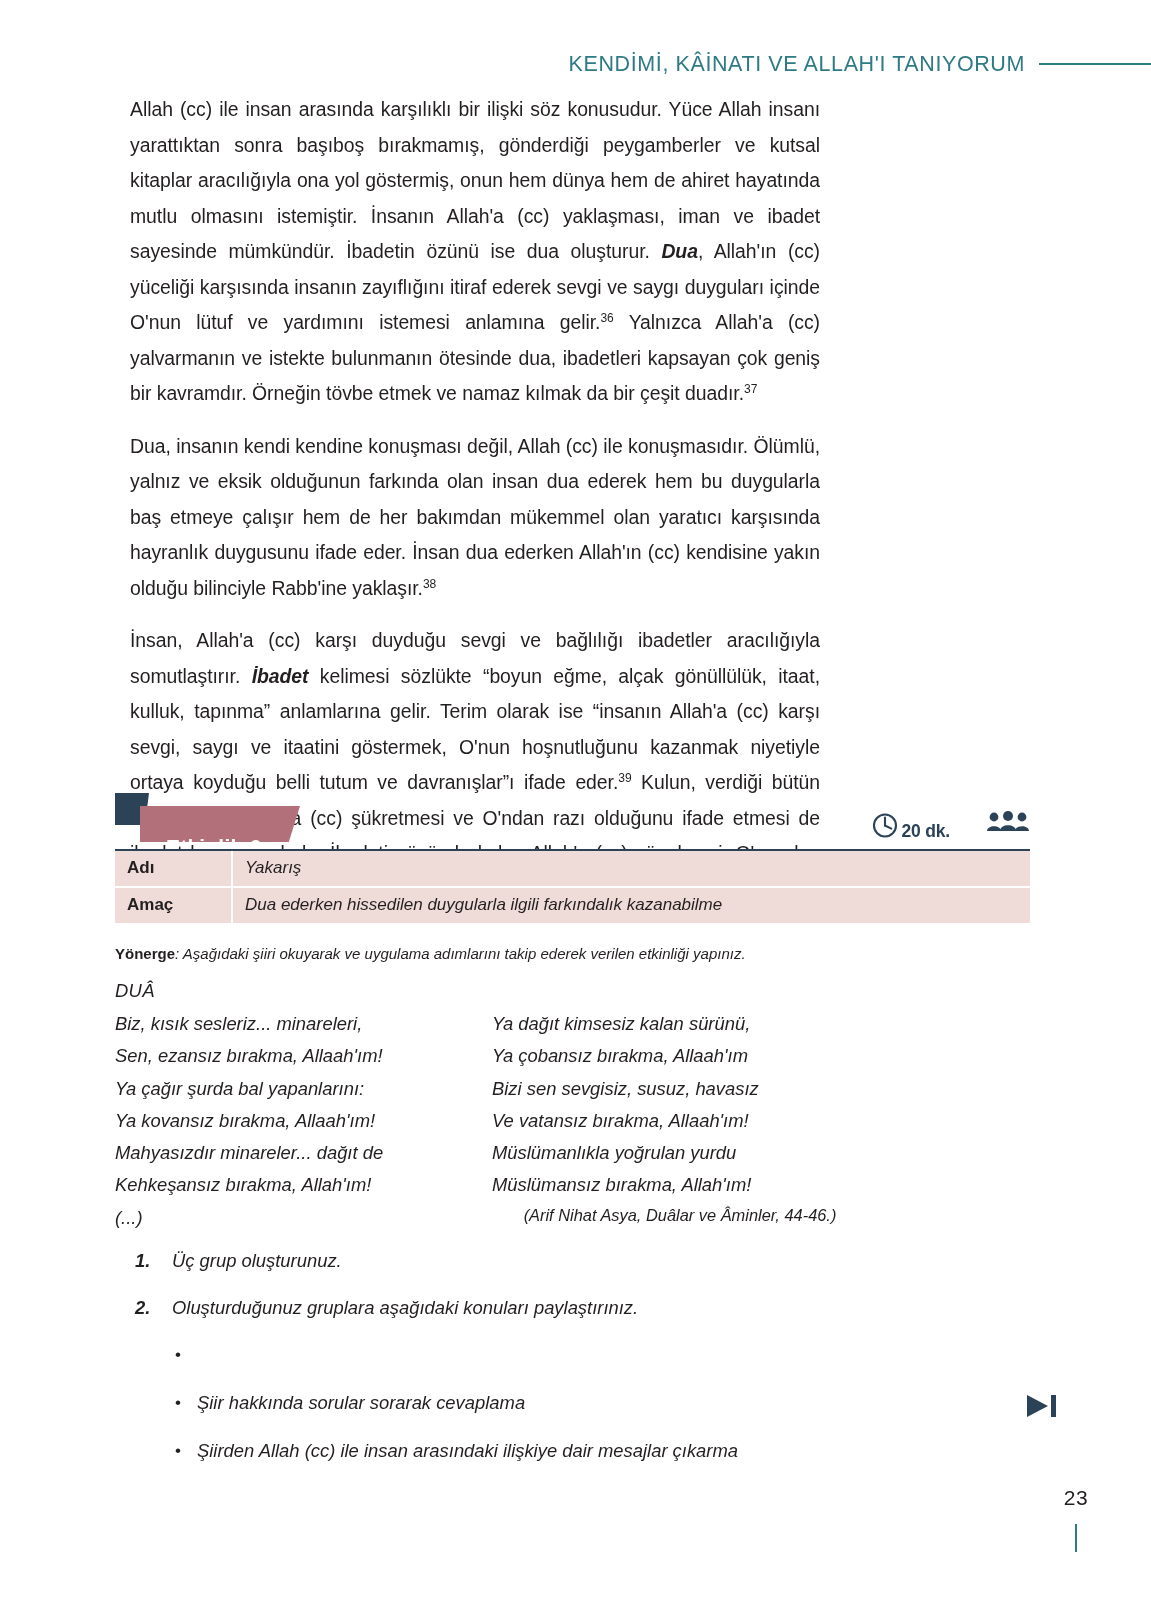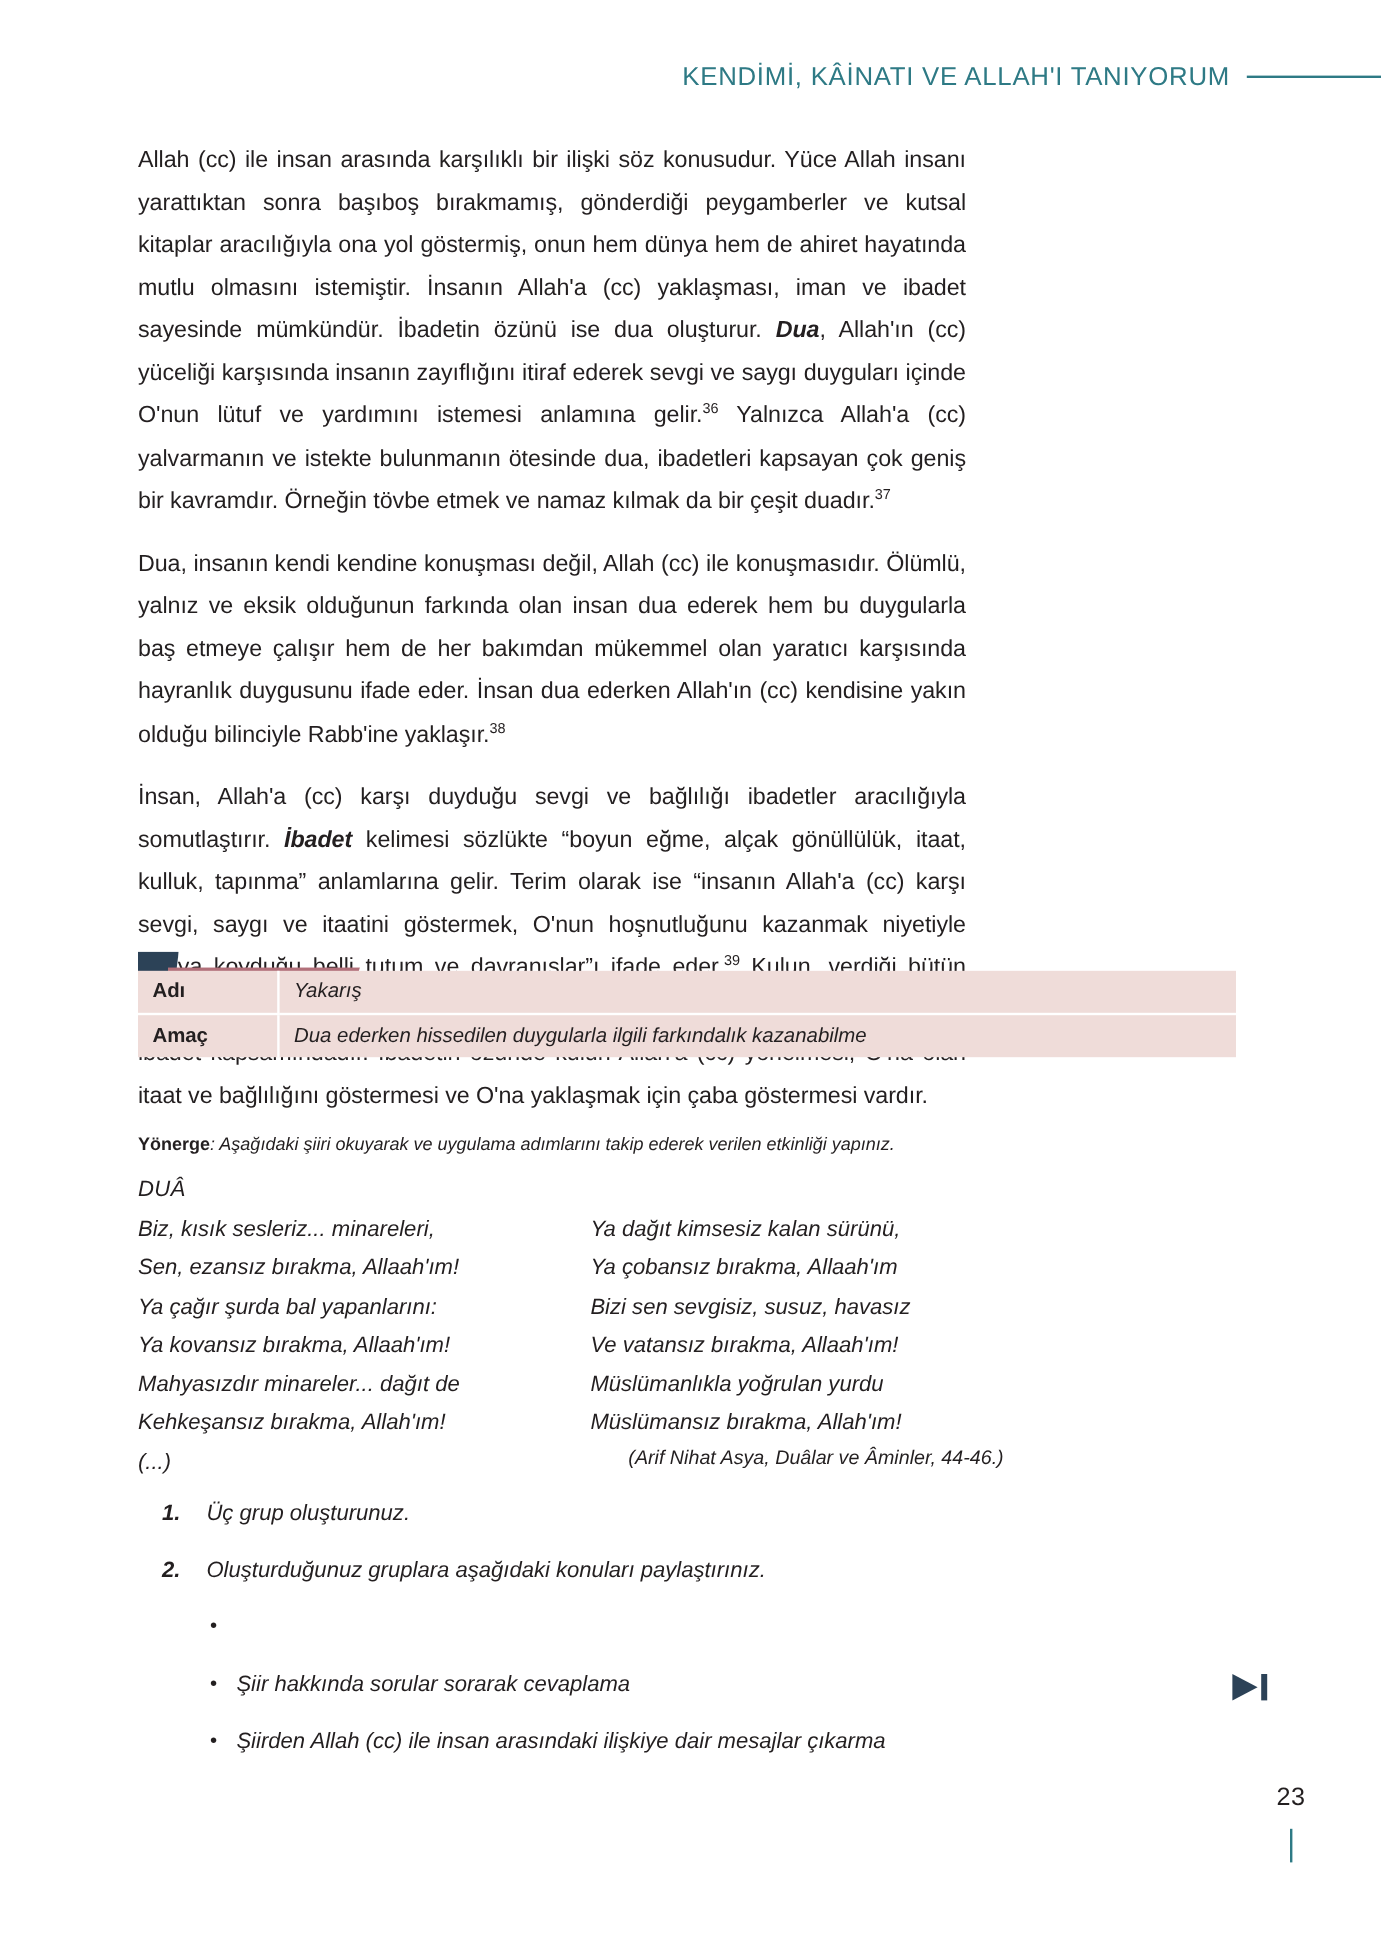--- a/index.html
+++ b/index.html
@@ -126,21 +126,21 @@
     top: 849px;
     width: 915px;
     height: 2.4px;
     background: #2c4257;
   }
 
   
   .etk-table {
     position: absolute;
     left: 115px;
-    top: 809px;
+    top: 851px;
     width: 915px;
     border-collapse: collapse;
     table-layout: fixed;
   }
   .etk-table td {
     background: #efdcd9;
     padding: 7px 12px 8px 12px;
     font-size: 17px;
     vertical-align: middle;
     border-bottom: 2.5px solid #ffffff;
@@ -271,21 +271,21 @@
   }
 </style>
 </head>
 <body>
 
 <div class="running-head">
   <div class="rh-title">KENDİMİ, KÂİNATI VE ALLAH'I TANIYORUM</div>
   <div class="rh-rule"></div>
 </div>
 
-<div class="col" style="top:116px;">
+<div class="col" style="top:92px;margin-left:15px;">
 
   <p class="body"><span>Allah (cc) ile insan arasında karşılıklı bir ilişki söz konusudur. Yüce Allah insanı yarattıktan sonra başıboş bırakmamış, gönderdiği peygamberler ve kutsal kitaplar aracılığıyla ona yol göstermiş, onun hem dünya hem de ahiret hayatında mutlu olmasını istemiştir. İnsanın Allah'a (cc) yaklaşması, iman ve ibadet sayesinde mümkündür. İbadetin özünü ise dua oluşturur. </span><span class="bi">Dua</span><span>, Allah'ın (cc) yüceliği karşısında insanın zayıflığını itiraf ederek sevgi ve saygı duyguları içinde O'nun lütuf ve yardımını istemesi anlamına gelir.</span><sup>36</sup><span> Yalnızca Allah'a (cc) yalvarmanın ve istekte bulunmanın ötesinde dua, ibadetleri kapsayan çok geniş bir kavramdır. Örneğin tövbe etmek ve namaz kılmak da bir çeşit duadır.</span><sup>37</sup></p>
 
   <p class="body"><span>Dua, insanın kendi kendine konuşması değil, Allah (cc) ile konuşmasıdır. Ölümlü, yalnız ve eksik olduğunun farkında olan insan dua ederek hem bu duygularla baş etmeye çalışır hem de her bakımdan mükemmel olan yaratıcı karşısında hayranlık duygusunu ifade eder. İnsan dua ederken Allah'ın (cc) kendisine yakın olduğu bilinciyle Rabb'ine yaklaşır.</span><sup>38</sup></p>
 
   <p class="body"><span>İnsan, Allah'a (cc) karşı duyduğu sevgi ve bağlılığı ibadetler aracılığıyla somutlaştırır. </span><span class="bi">İbadet</span><span> kelimesi sözlükte “boyun eğme, alçak gönüllülük, itaat, kulluk, tapınma” anlamlarına gelir. Terim olarak ise “insanın Allah'a (cc) karşı sevgi, saygı ve itaatini göstermek, O'nun hoşnutluğunu kazanmak niyetiyle ortaya koyduğu belli tutum ve davranışlar”ı ifade eder.</span><sup>39</sup><span> Kulun, verdiği bütün nimetler için Allah'a (cc) şükretmesi ve O'ndan razı olduğunu ifade etmesi de ibadet kapsamındadır. İbadetin özünde kulun Allah'a (cc) yönelmesi, O'na olan itaat ve bağlılığını göstermesi ve O'na yaklaşmak için çaba göstermesi vardır.</span></p>
 
 </div>
 
 <div class="etkinlik-wrap">

